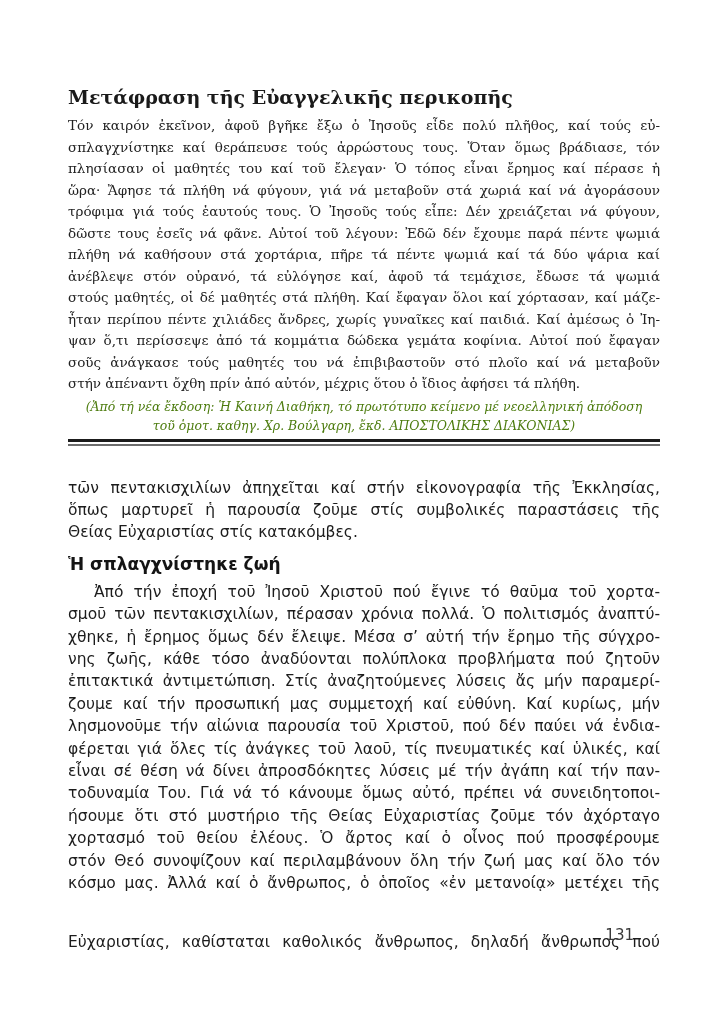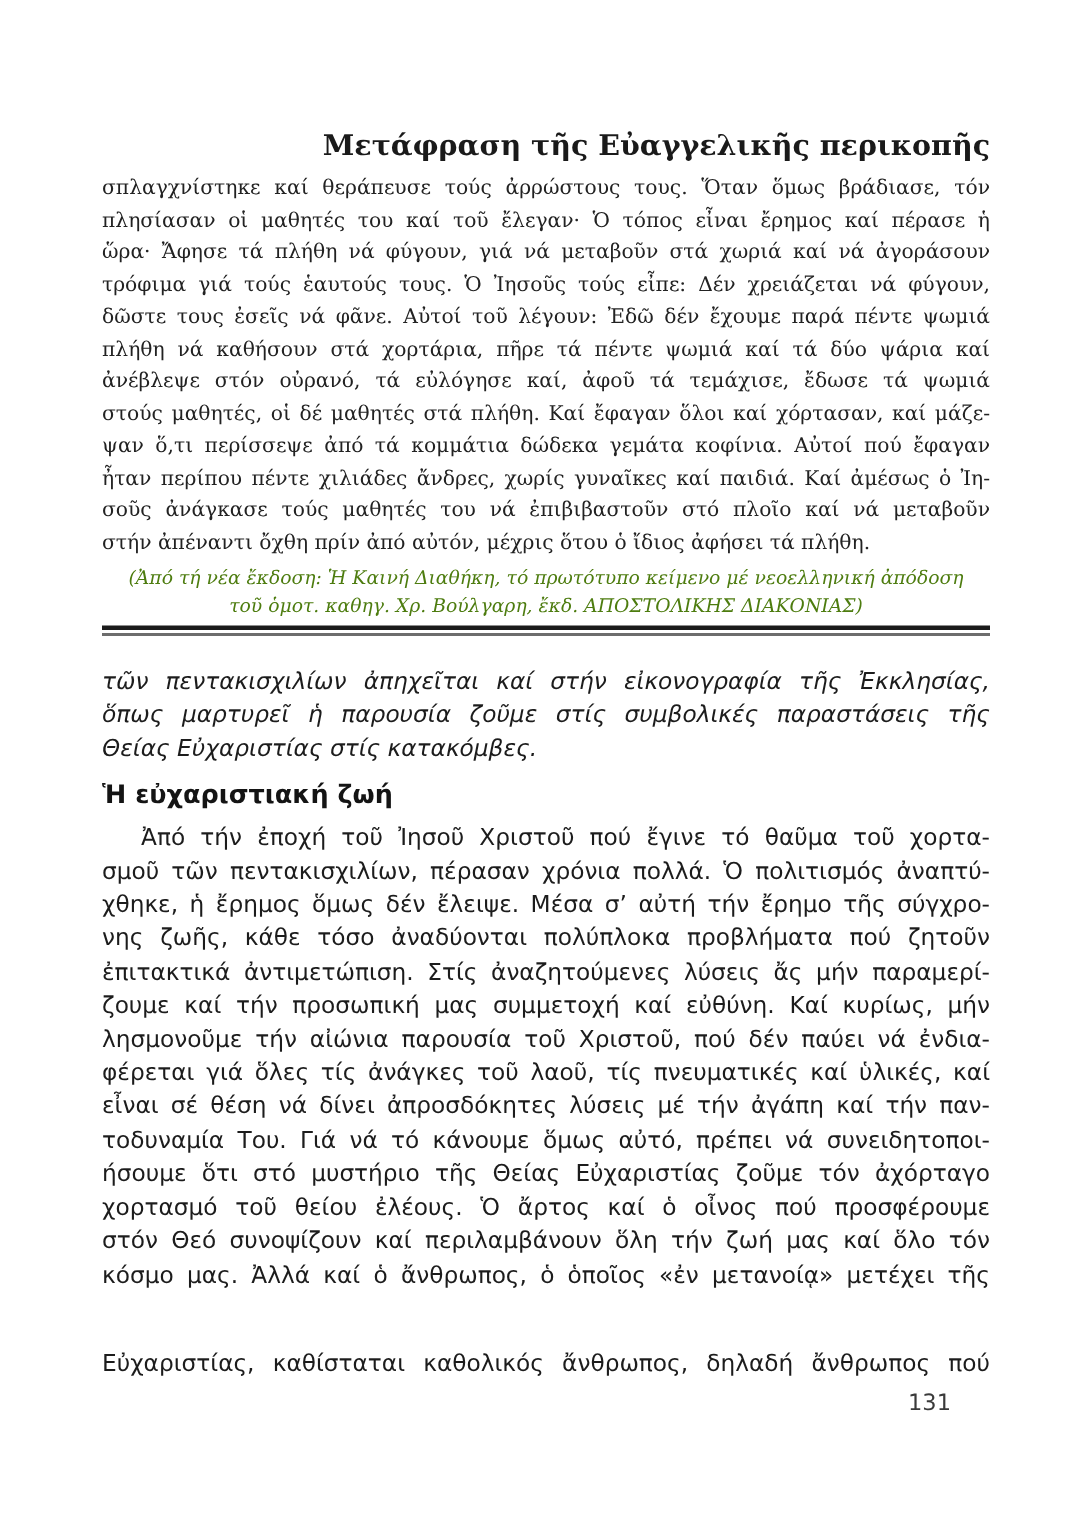--- a/index.html
+++ b/index.html
@@ -18,21 +18,21 @@
     top: 85px;
     width: 592px;
   }
   
   .title {
     margin: 0 0 5px 0;
     font-family: "DejaVu Serif", "Liberation Serif", serif;
     font-weight: bold;
     font-size: 19px;
     line-height: 25px;
-    text-align: right;
+    text-align: left;
     color: #1a1a1a;
   }
   
   .para .line {
     text-align: justify;
     text-align-last: justify;
     overflow: hidden;
     white-space: nowrap;
   }
   .para .line:last-child { text-align-last: left; }
@@ -60,21 +60,21 @@
     text-align: center;
     color: #4d7c0f;
     overflow: hidden;
     white-space: nowrap;
   }
   
   .divider { margin-top: 4px; }
   .divider .rule-a { height: 3px; background: #1b1b1b; }
   .divider .rule-b { height: 2px; background: #6d6d6d; margin-top: 2px; }
   
-  .cont-para { margin-top: 19px; font-style: italic; }
+  .cont-para { margin-top: 31px; }
   
   .heading {
     margin: 9px 0 6px 0;
     font-family: "DejaVu Sans", "Liberation Sans", sans-serif;
     font-weight: bold;
     font-size: 17px;
     line-height: 22px;
     color: #141414;
   }
   .page-number {
@@ -88,51 +88,52 @@
 </style>
 </head>
 <body>
 
 <div class="page">
   <div class="content">
 
     <h1 class="title">Μετάφραση τῆς Εὐαγγελικῆς περικοπῆς</h1>
 
     <div class="para serif">
+        <div class="line">Τόν καιρόν ἐκεῖνον, ἀφοῦ βγῆκε ἔξω ὁ Ἰησοῦς εἶδε πολύ πλῆθος, καί τούς εὐ-</div>
         <div class="line">σπλαγχνίστηκε καί θεράπευσε τούς ἀρρώστους τους. Ὅταν ὅμως βράδιασε, τόν</div>
         <div class="line">πλησίασαν οἱ μαθητές του καί τοῦ ἔλεγαν· Ὁ τόπος εἶναι ἔρημος καί πέρασε ἡ</div>
         <div class="line">ὥρα· Ἄφησε τά πλήθη νά φύγουν, γιά νά μεταβοῦν στά χωριά καί νά ἀγοράσουν</div>
         <div class="line">τρόφιμα γιά τούς ἑαυτούς τους. Ὁ Ἰησοῦς τούς εἶπε: Δέν χρειάζεται νά φύγουν,</div>
         <div class="line">δῶστε τους ἐσεῖς νά φᾶνε. Αὐτοί τοῦ λέγουν: Ἐδῶ δέν ἔχουμε παρά πέντε ψωμιά</div>
         <div class="line">πλήθη νά καθήσουν στά χορτάρια, πῆρε τά πέντε ψωμιά καί τά δύο ψάρια καί</div>
         <div class="line">ἀνέβλεψε στόν οὐρανό, τά εὐλόγησε καί, ἀφοῦ τά τεμάχισε, ἔδωσε τά ψωμιά</div>
         <div class="line">στούς μαθητές, οἱ δέ μαθητές στά πλήθη. Καί ἔφαγαν ὅλοι καί χόρτασαν, καί μάζε-</div>
+        <div class="line">ἦταν περίπου πέντε χιλιάδες ἄνδρες, χωρίς γυναῖκες καί παιδιά. Καί ἀμέσως ὁ Ἰη-</div>
         <div class="line">ψαν ὅ,τι περίσσεψε ἀπό τά κομμάτια δώδεκα γεμάτα κοφίνια. Αὐτοί πού ἔφαγαν</div>
-        <div class="line">ἦταν περίπου πέντε χιλιάδες ἄνδρες, χωρίς γυναῖκες καί παιδιά. Καί ἀμέσως ὁ Ἰη-</div>
         <div class="line">σοῦς ἀνάγκασε τούς μαθητές του νά ἐπιβιβαστοῦν στό πλοῖο καί νά μεταβοῦν</div>
         <div class="line">στήν ἀπέναντι ὄχθη πρίν ἀπό αὐτόν, μέχρις ὅτου ὁ ἴδιος ἀφήσει τά πλήθη.</div>
       </div>
 
     <div class="citation">
         <div class="line">(Ἀπό τή νέα ἔκδοση: Ἡ Καινή Διαθήκη, τό πρωτότυπο κείμενο μέ νεοελληνική ἀπόδοση</div>
         <div class="line">τοῦ ὁμοτ. καθηγ. Χρ. Βούλγαρη, ἔκδ. ΑΠΟΣΤΟΛΙΚΗΣ ΔΙΑΚΟΝΙΑΣ)</div>
       </div>
 
     <div class="divider">
       <div class="rule-a"></div>
       <div class="rule-b"></div>
     </div>
 
     <div class="para sans cont-para">
         <div class="line">τῶν πεντακισχιλίων ἀπηχεῖται καί στήν εἰκονογραφία τῆς Ἐκκλησίας,</div>
         <div class="line">ὅπως μαρτυρεῖ ἡ παρουσία ζοῦμε στίς συμβολικές παραστάσεις τῆς</div>
         <div class="line">Θείας Εὐχαριστίας στίς κατακόμβες.</div>
       </div>
 
-    <h2 class="heading">Ἡ εὐχαριστιακή ζωή</h2>
+    <h2 class="heading">Ἡ σπλαγχνίστηκε ζωή</h2>
 
     <div class="para sans indent-first cont-next">
         <div class="line">Ἀπό τήν ἐποχή τοῦ Ἰησοῦ Χριστοῦ πού ἔγινε τό θαῦμα τοῦ χορτα-</div>
         <div class="line">σμοῦ τῶν πεντακισχιλίων, πέρασαν χρόνια πολλά. Ὁ πολιτισμός ἀναπτύ-</div>
         <div class="line">χθηκε, ἡ ἔρημος ὅμως δέν ἔλειψε. Μέσα σ’ αὐτή τήν ἔρημο τῆς σύγχρο-</div>
         <div class="line">νης ζωῆς, κάθε τόσο ἀναδύονται πολύπλοκα προβλήματα πού ζητοῦν</div>
         <div class="line">ἐπιτακτικά ἀντιμετώπιση. Στίς ἀναζητούμενες λύσεις ἄς μήν παραμερί-</div>
         <div class="line">ζουμε καί τήν προσωπική μας συμμετοχή καί εὐθύνη. Καί κυρίως, μήν</div>
         <div class="line">λησμονοῦμε τήν αἰώνια παρουσία τοῦ Χριστοῦ, πού δέν παύει νά ἐνδια-</div>
         <div class="line">φέρεται γιά ὅλες τίς ἀνάγκες τοῦ λαοῦ, τίς πνευματικές καί ὑλικές, καί</div>

